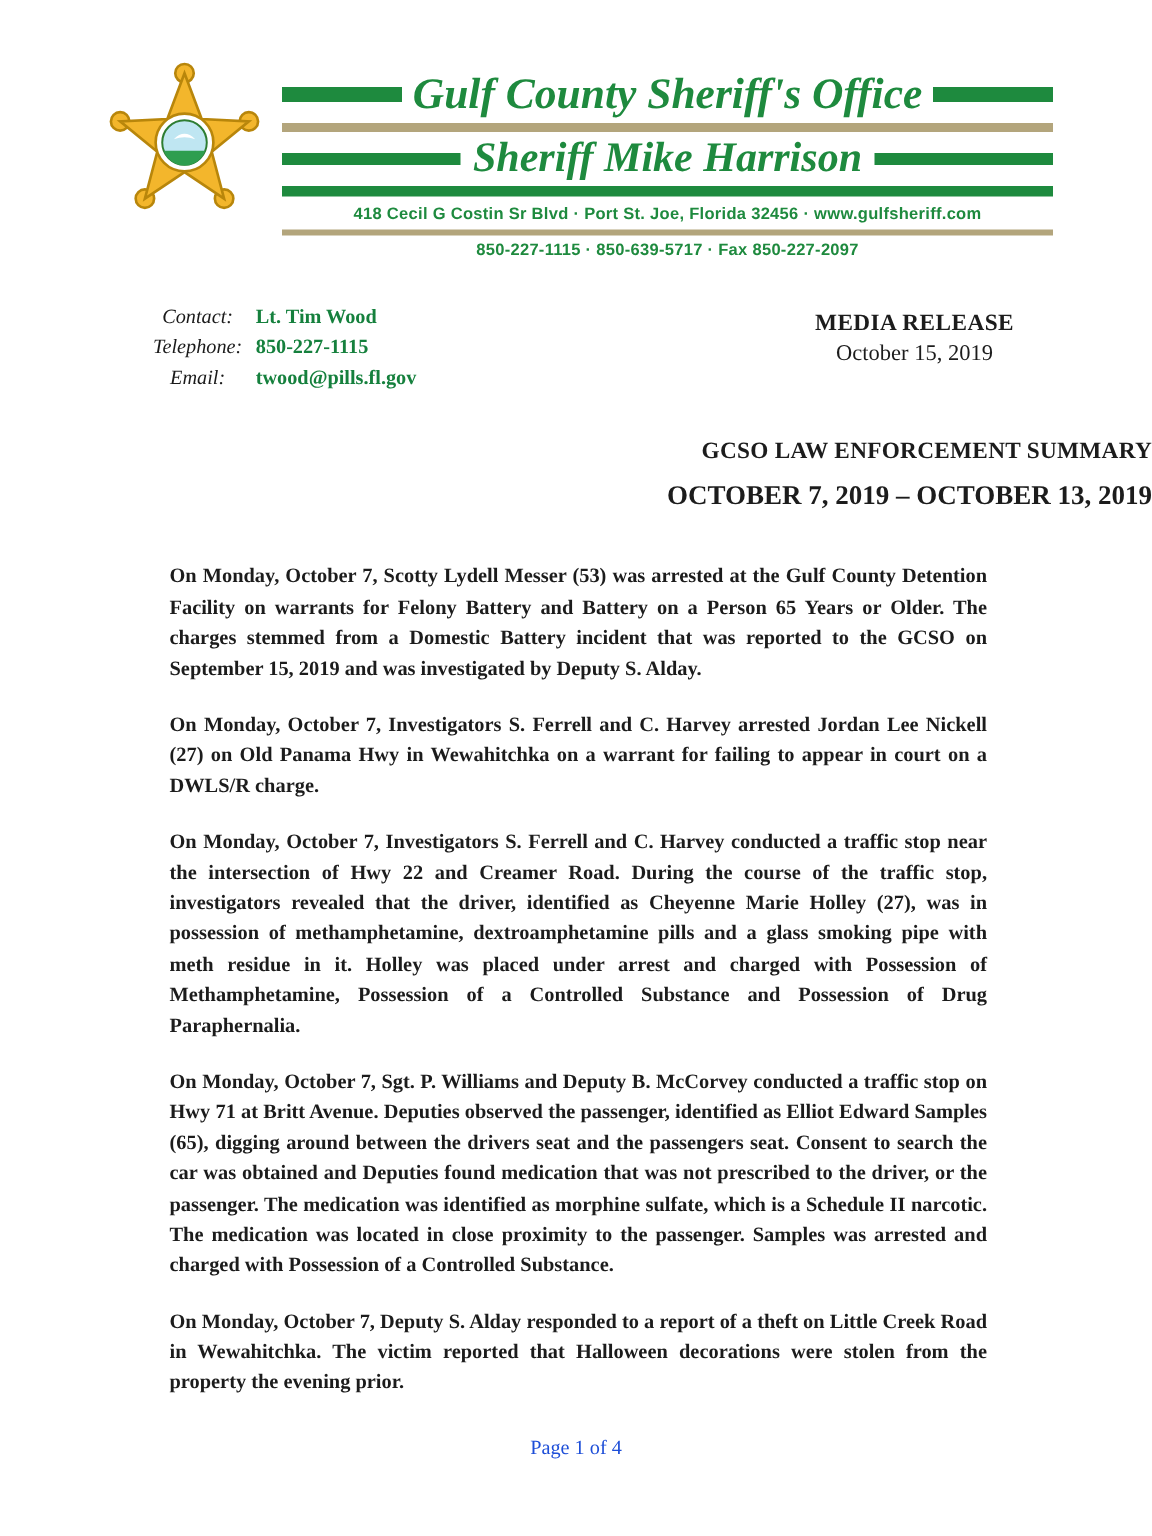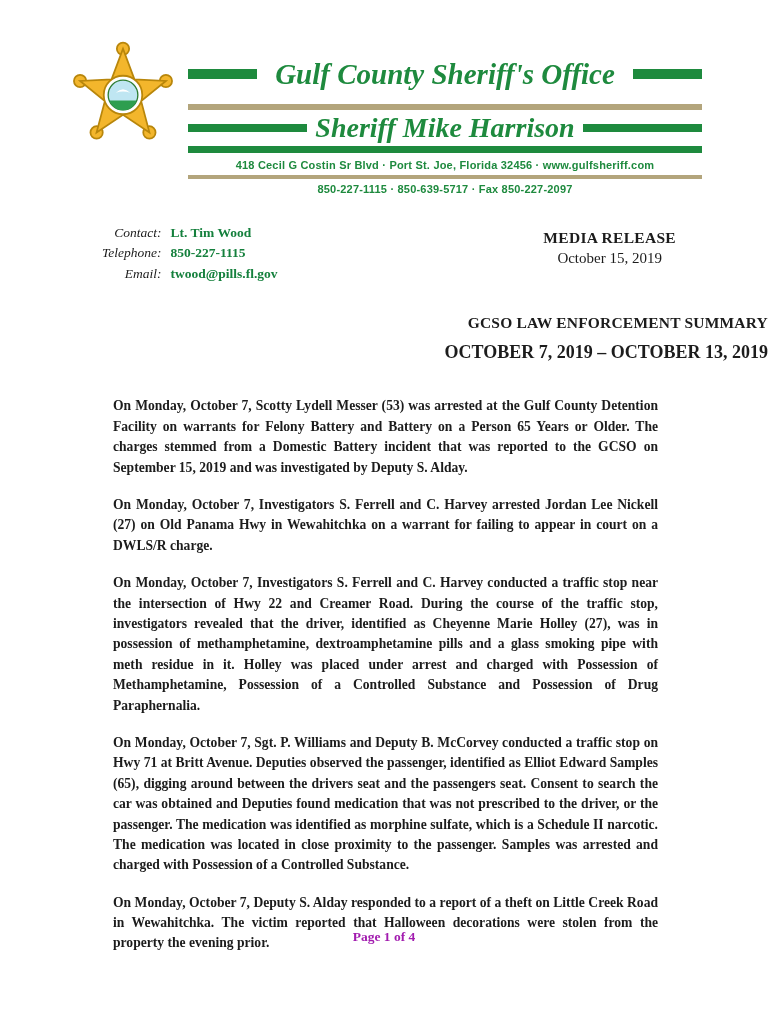--- a/index.html
+++ b/index.html
@@ -15,21 +15,21 @@
     font-family:"Liberation Serif", serif;
   }
 
   
   .letterhead{display:flex;align-items:flex-start;gap:10px;padding:40px 66px 0 68px;}
   .badge{flex:0 0 110px;width:110px;}
   .lh-body{flex:1;padding-top:8px;min-width:0;}
   .title-row{display:flex;align-items:center;gap:7px;}
   .bar{height:10px;background:var(--green);flex:1;min-width:36px;}
   .org-name{
-    margin:11px;font-size:29px;line-height:1.05;font-style:italic;font-weight:bold;
+    margin:0;font-size:29px;line-height:1.05;font-style:italic;font-weight:bold;
     color:var(--green);white-space:nowrap;font-family:"Liberation Serif",serif;
   }
   .tan-stripe{height:6px;background:var(--tan);margin:4px 0 3px;}
   .sub-row{display:flex;align-items:center;gap:8px;margin:1px 0 2px;}
   .sub-row .bar{height:8px;}
   .sheriff-name{
     margin:0;font-size:28px;line-height:1.05;font-style:italic;font-weight:bold;
     color:var(--green);white-space:nowrap;
   }
   .green-stripe{height:7px;background:var(--green);margin:3px 0 5px;}
@@ -38,42 +38,42 @@
     font-family:"Liberation Sans",sans-serif;font-size:11px;letter-spacing:.2px;
     padding:1px 0;white-space:nowrap;
   }
   .tan-line{height:4px;background:var(--tan);margin:3px 0;}
 
   
   .contact-section{display:flex;justify-content:space-between;align-items:flex-start;
     padding:28px 92px 0 102px;}
   .contact-grid{display:grid;grid-template-columns:auto auto;column-gap:9px;row-gap:3px;
     font-size:13.5px;line-height:1.3;}
-  .c-label{font-style:italic;text-align:right;color:#1a1a1a;}
+  .c-label{font-style:italic;text-align:center;color:#1a1a1a;}
   .c-value{font-weight:bold;color:#15803d;}
   .release{text-align:center;padding-top:5px;}
   .release-type{font-size:15.5px;font-weight:bold;letter-spacing:.3px;}
   .release-date{font-size:15px;margin-top:3px;}
 
   
   .doc-head{text-align:right;margin-top:32px;}
   .doc-title{font-size:15.5px;font-weight:bold;letter-spacing:.2px;margin:0;}
   .doc-subtitle{font-size:18px;font-weight:bold;margin-top:10px;}
 
   
   .body-text{padding:33px 110px 0 113px;font-family:Liberation Serif, serif;}
   .body-text p{
     margin:0 0 17px;font-size:13.6px;line-height:1.5;
     text-align:justify;font-weight:bold;color:var(--ink);
   }
 
   
   .footer{
-    position:absolute;left:0;right:0;bottom:79px;text-align:center;
-    font-size:13.5px;font-weight:bold;color:#a21caf;
+    position:absolute;left:0;right:0;bottom:51px;text-align:center;
+    font-size:13.5px;font-weight:normal;color:#1d4ed8;
   }
 </style>
 </head>
 <body>
 
 <div class="page">
 
   <header class="letterhead">
     <div class="badge">
       <svg viewBox="0 0 100 100" width="110" height="126" preserveAspectRatio="xMidYMin meet" aria-hidden="true">

